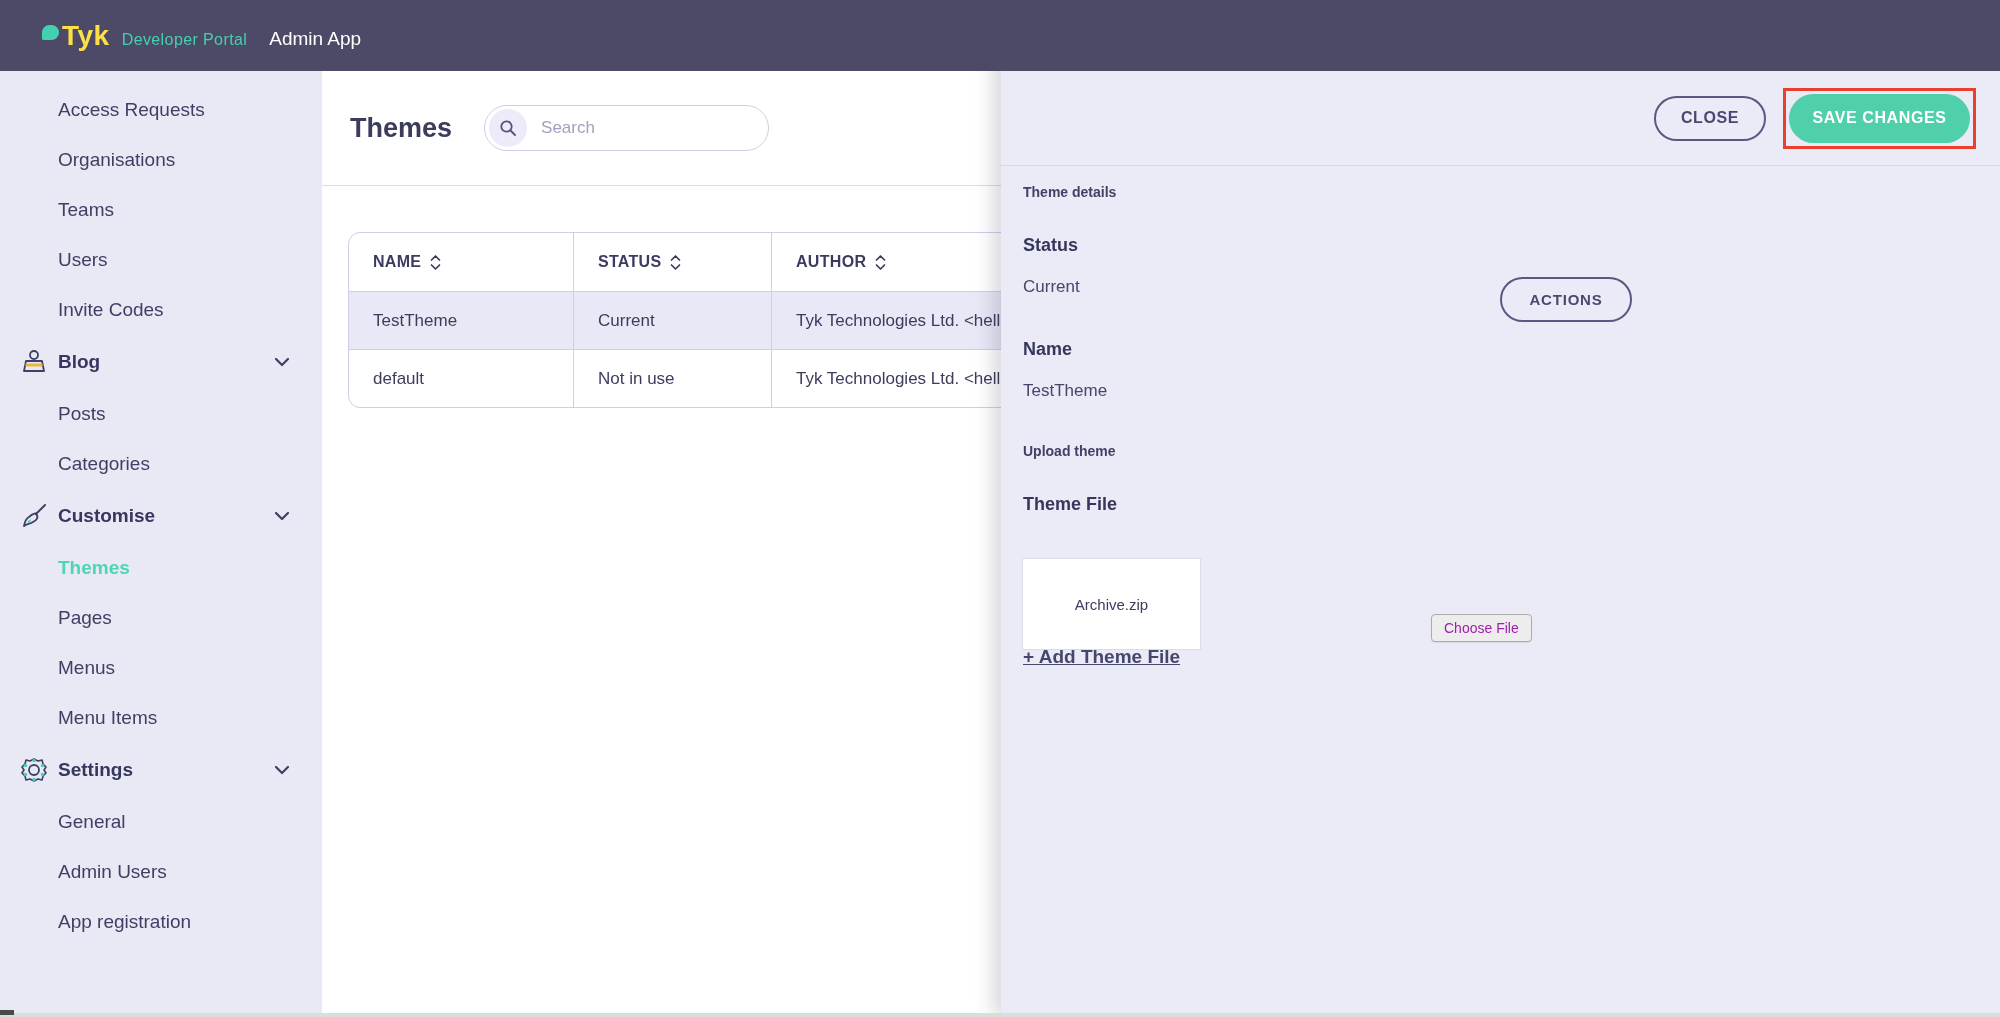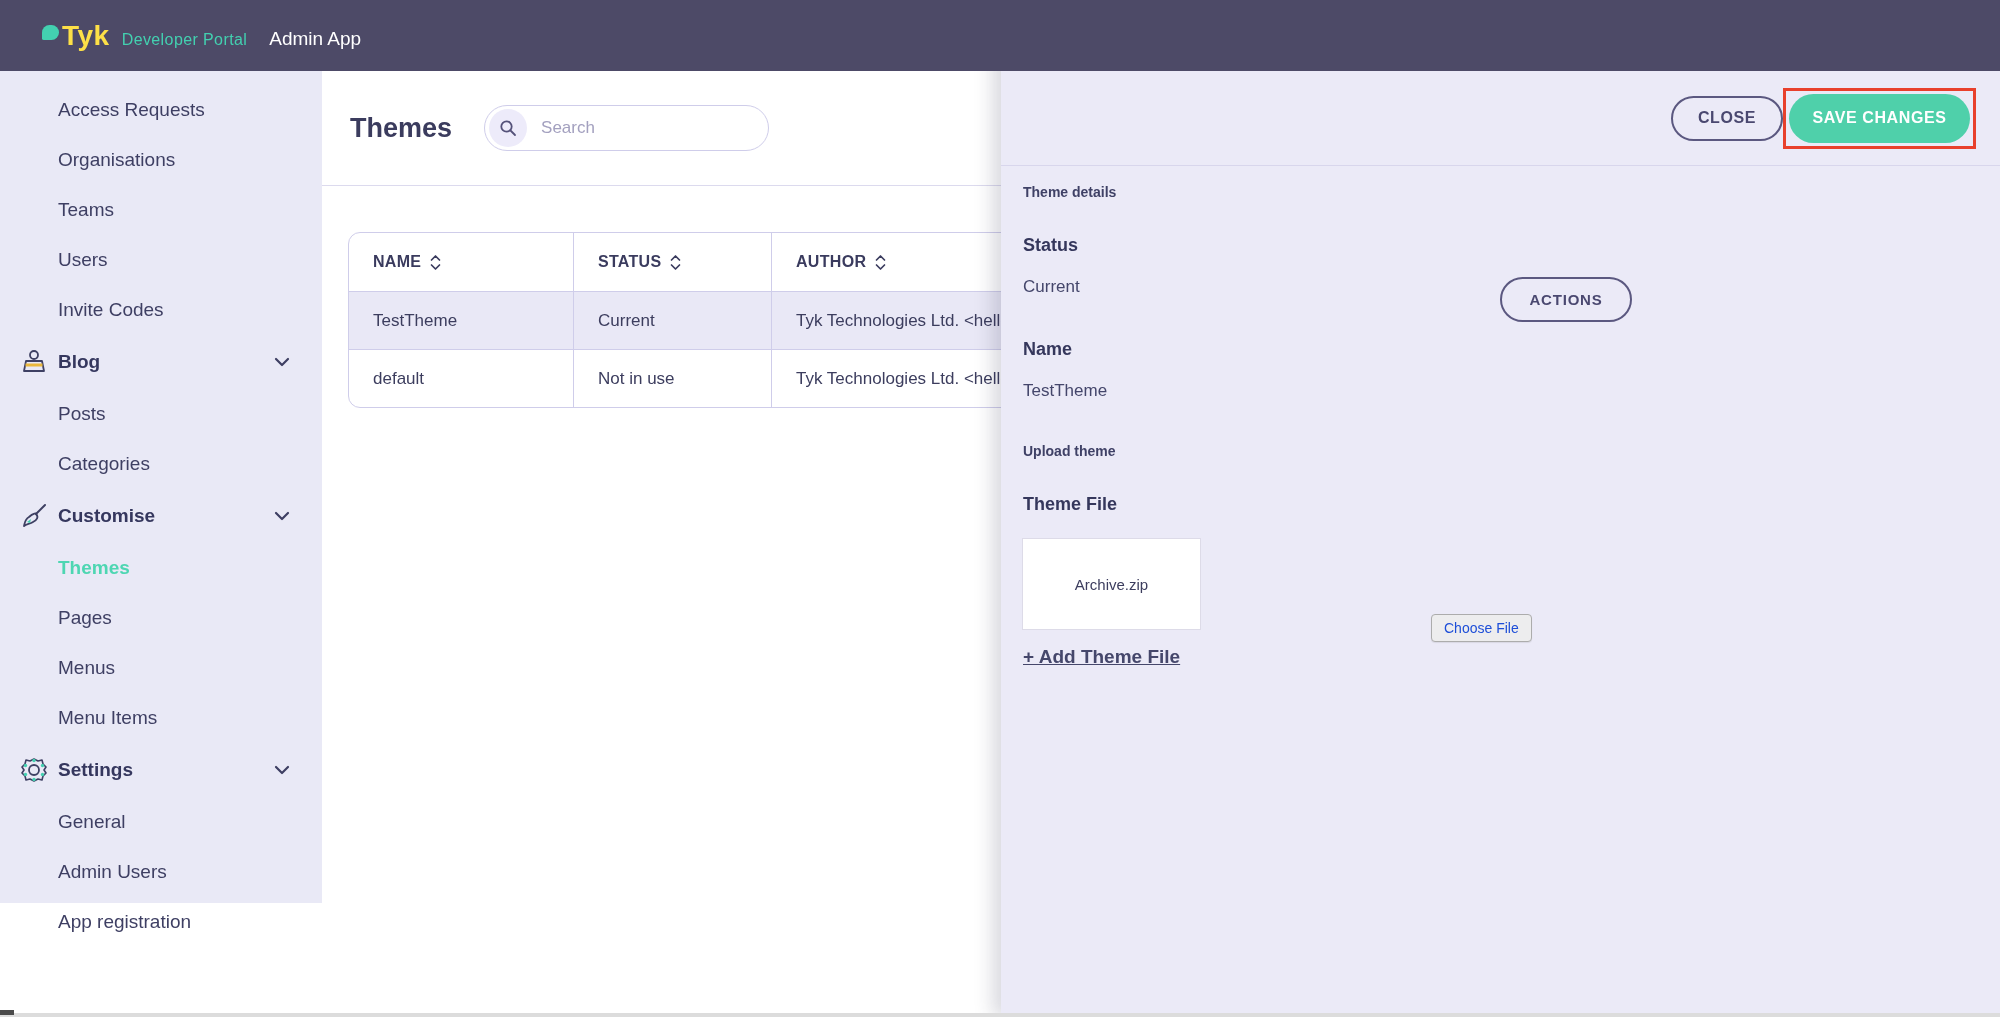--- a/index.html
+++ b/index.html
@@ -16,21 +16,21 @@
   .logo-group { display:flex; align-items:flex-start; margin-left:42px; position:relative; }
   .logo-leaf {
     width:17px; height:15px; background:#43d0b0;
     border-radius:8px 8px 8px 2px; margin-top:6px; margin-right:3px;
   }
   .logo-text { color:#fde047; font-size:28px; font-weight:700; letter-spacing:0.5px; line-height:34px; }
   .brand-text { color:#43d0b0; font-size:16px; font-weight:500; margin-left:12px; margin-top:8px; letter-spacing:0.4px; }
   .app-text { color:#ffffff; font-size:19px; font-weight:500; margin-left:22px; margin-top:6px; }
   
   .sidebar {
-    position:absolute; left:0; top:71px; width:322px; height:832px;
+    position:absolute; left:0; top:71px; width:322px; height:942px;
     background:#e9e9f6; padding-top:14px; z-index:5;
   }
   .side-item {
     position:relative; height:50px; display:flex; align-items:center;
     padding-left:58px; font-size:19px; color:#3e3f63; cursor:pointer;
   }
   .side-item.section { font-weight:700; height:54px; color:#35375e; }
   .side-item.active { color:#4ed6b2; font-weight:600; }
   .side-icon { position:absolute; left:18px; top:50%; transform:translateY(-50%); width:32px; height:32px; display:flex; align-items:center; justify-content:center; }
   .side-chevron { position:absolute; right:32px; top:50%; transform:translateY(-50%); }
@@ -80,47 +80,47 @@
   .drawer-actionbar {
     height:95px; border-bottom:1px solid #d8d6ec; display:flex; align-items:center; justify-content:flex-end;
     padding-right:24px;
   }
   .btn-close {
     width:112px; height:45px; border-radius:23px; border:2px solid #5b5880; background:transparent;
     color:#4a4870; font-size:16px; font-weight:700; letter-spacing:0.6px; cursor:pointer;
     font-family:Liberation Sans, sans-serif;
   }
   .save-annotation {
-    border:3px solid #e8402c; padding:3px; margin-left:0;
+    border:3px solid #e8402c; padding:3px; margin-left:17px;
   }
   .btn-save {
     width:181px; height:49px; border-radius:25px; border:none; background:#4fd0aa;
     color:#ffffff; font-size:16px; font-weight:700; letter-spacing:0.6px; cursor:pointer;
     font-family:"Liberation Sans", sans-serif;
   }
   .drawer-body { position:absolute; left:0; top:166px; right:0; bottom:0; }
   .db-abs { position:absolute; }
   .sec-heading { font-size:14px; font-weight:700; color:#3f4166; }
   .field-label { font-size:18px; font-weight:700; color:#35375c; }
   .field-value { font-size:17px; color:#44466b; }
   .btn-actions {
     position:absolute; left:499px; top:111px; width:132px; height:45px;
     border-radius:23px; border:2px solid #5b5880; background:transparent;
     color:#4a4870; font-size:15px; font-weight:700; letter-spacing:0.8px; cursor:pointer;
     font-family:"Liberation Sans", sans-serif;
   }
   .archive-box {
-    position:absolute; left:21px; top:372px; width:179px; height:92px;
+    position:absolute; left:21px; top:392px; width:179px; height:92px;
     background:#ffffff; border:1px solid #dddbe8; display:flex; align-items:center; justify-content:center;
     font-size:15px; color:#3c3d5e;
   }
   .choose-file {
     position:absolute; left:430px; top:448px; height:28px; padding:0 12px;
     background:#ededee; border:1px solid #acacac; border-radius:4px;
-    font-size:14px; color:#1d4ed8; cursor:pointer; font-family:"Liberation Sans", sans-serif;
+    font-size:14px; color:#a21caf; cursor:pointer; font-family:"Liberation Sans", sans-serif;
     box-shadow:0 1px 1px rgba(0,0,0,0.08);
   }
   .add-file-link {
     position:absolute; left:22px; top:480px; font-size:19px; font-weight:600; color:#45476b;
     text-decoration:underline; cursor:pointer;
   }
   svg { display:block; }
 </style>
 </head>
 <body>

